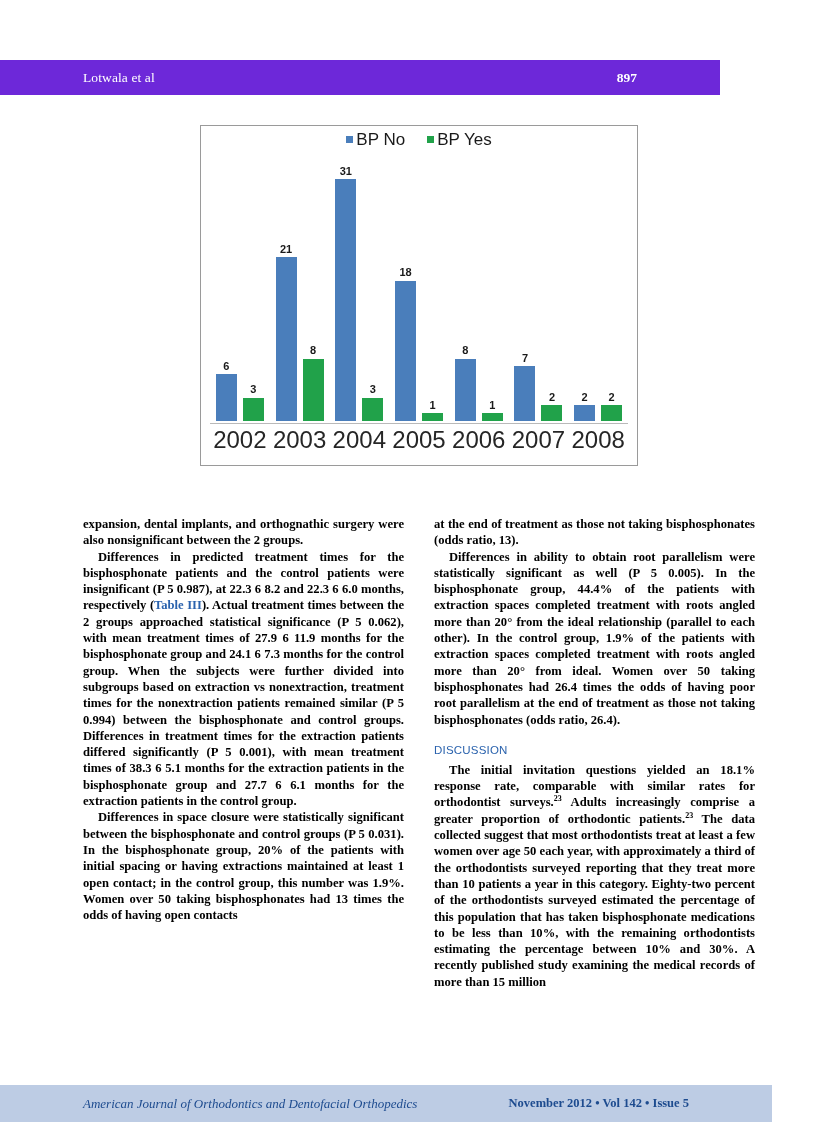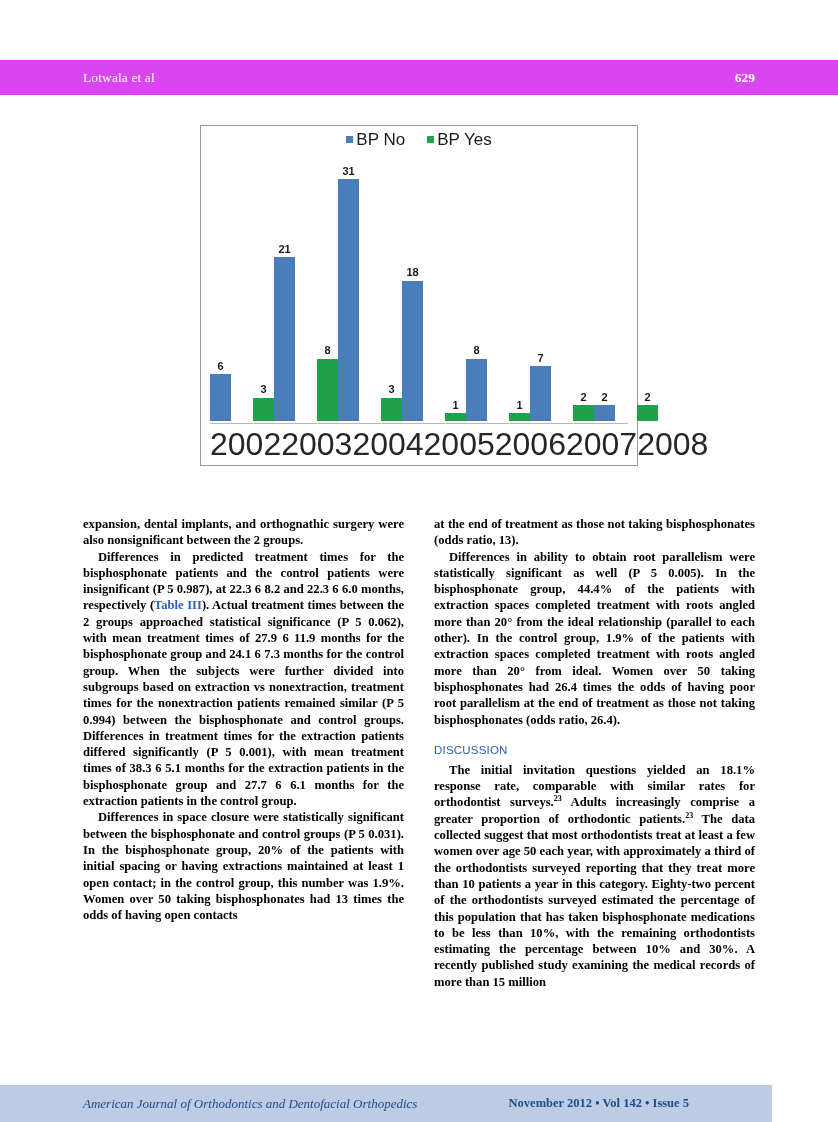--- a/index.html
+++ b/index.html
@@ -14,23 +14,23 @@
     font-family: "Liberation Serif", serif;
     color: #000;
     overflow: hidden;
   }
 
   
   .header-band {
     position: absolute;
     left: 0;
     top: 60px;
-    width: 838px;
+    width: 720px;
     height: 35px;
-    background: #d946ef;
+    background: #6d28d9;
   }
   .header-band .hdr-inner {
     position: absolute;
     left: 83px;
     right: 83px;
     top: 0;
     bottom: 0;
     display: flex;
     align-items: center;
     justify-content: space-between;
@@ -108,21 +108,21 @@
     display: flex;
     align-items: flex-end;
     justify-content: space-between;
   }
   .group {
     flex: 1 1 0;
     height: 100%;
     display: flex;
     align-items: flex-end;
     justify-content: center;
-    gap: 22px;
+    gap: 6px;
     position: relative;
   }
   .bar-col {
     width: 21px;
     height: 100%;
     display: flex;
     flex-direction: column;
     justify-content: flex-end;
     align-items: center;
     position: relative;
@@ -151,21 +151,21 @@
     position: absolute;
     left: 9px;
     right: 9px;
     top: 300px;
     display: flex;
   }
   .x-label {
     flex: 1 1 0;
     text-align: center;
     font-family: "Liberation Sans", sans-serif;
-    font-size: 32px;
+    font-size: 24px;
     color: #262626;
     line-height: 1.15;
   }
   .fig-caption {
     text-align: center;
     font-family: "Liberation Sans", sans-serif;
     font-size: 11.5px;
     color: #1a1a1a;
     margin-top: 15px;
   }
@@ -243,21 +243,21 @@
     font-weight: bold;
     font-family: "Liberation Serif", serif;
   }
 </style>
 </head>
 <body>
 
 <div class="header-band">
   <div class="hdr-inner">
     <span class="hdr-title">Lotwala et al</span>
-    <span class="hdr-page">629</span>
+    <span class="hdr-page">897</span>
   </div>
 </div>
 
 <div class="figure-wrap">
   <div class="chart-frame">
 
     <div class="chart-legend">
       <span class="legend-item">
         <span class="legend-swatch" style="background: rgb(74, 126, 187);"></span>
         <span class="legend-label">BP No</span>

